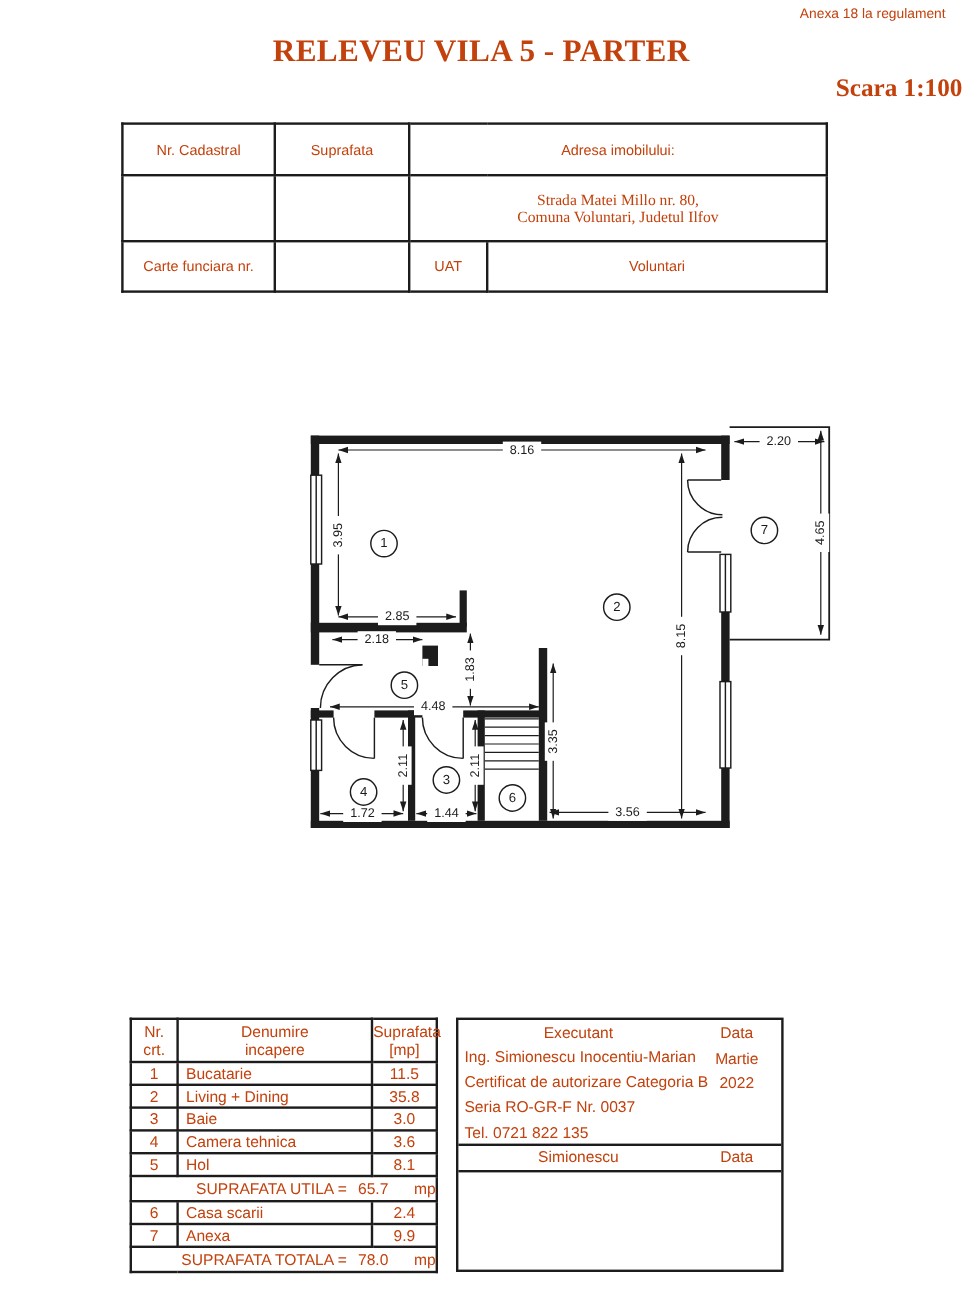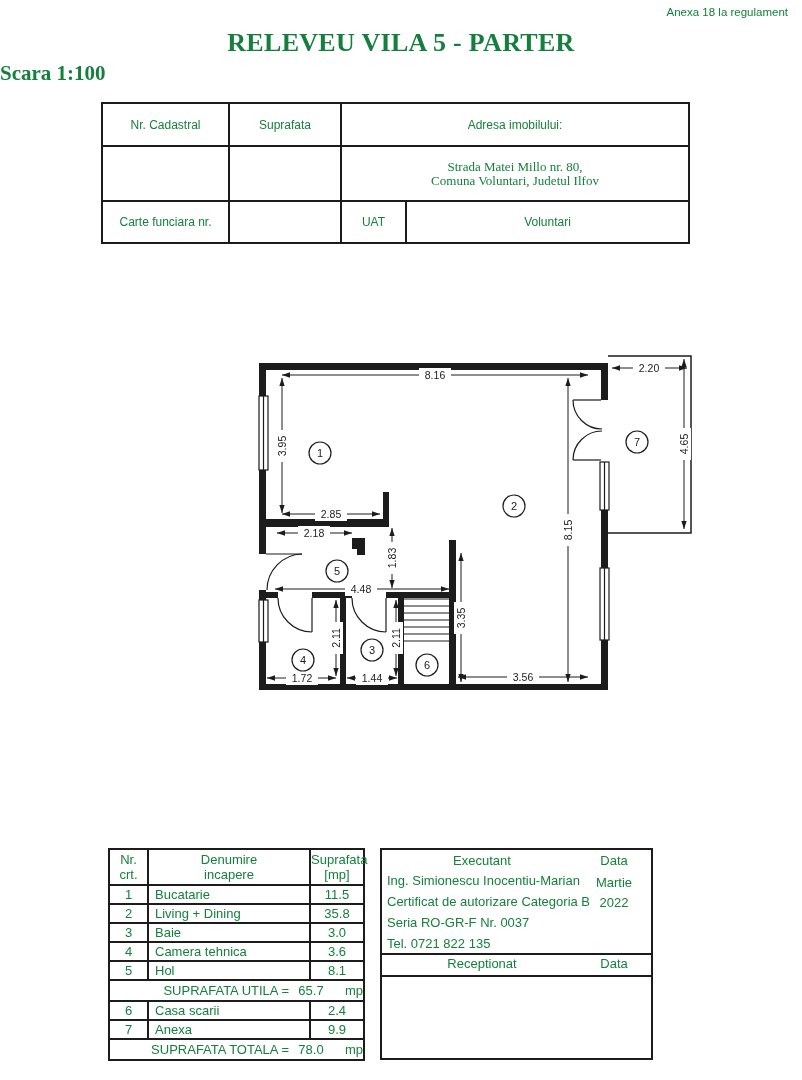--- a/index.html
+++ b/index.html
@@ -1,29 +1,29 @@
 <!DOCTYPE html>
 <html><head>
 <meta charset="utf-8">
 <style>
   html,body { margin:0; padding:0; background:#e8e8e8; }
   .page {
     position:relative; width:802px; height:1080px; margin:0 auto;
-    background:#ffffff; color:#15803d;
+    background:#ffffff; color:#c2410c;
     font-family:"Liberation Sans", sans-serif; overflow:hidden;
   }
   .annex { position:absolute; top:6px; right:14px; font-size:11.5px; }
   .title {
     position:absolute; top:28px; left:0; width:100%; margin:0;
     text-align:center; font-family:"Liberation Serif", serif;
     font-size:26px; font-weight:600; letter-spacing:0.3px;
   }
   .subtitle {
     position:absolute; top:61px; left:0; width:100%; margin:0;
-    text-align:left; font-family:"Liberation Serif", serif;
+    text-align:right; font-family:"Liberation Serif", serif;
     font-size:21px; font-weight:600;
   }
   
   .prop-table {
     position:absolute; left:101px; top:102px; width:587px;
     border-collapse:collapse; table-layout:fixed; font-size:12px;
   }
   .prop-table td { border:2px solid #1c1c1c; text-align:center; vertical-align:middle; padding:12px; }
   .prop-table tr.r1 td { height:17px; }
   .prop-table tr.r2 td { height:29px; }
@@ -358,18 +358,18 @@
   <div class="exec">
     <div class="abs" style="top:3px; left:0; width:200px; text-align:center;">Executant</div>
     <div class="abs" style="top:3px; left:200px; width:64px; text-align:center;">Data</div>
     <div class="abs" style="top:23px; left:5px;">Ing. Simionescu Inocentiu-Marian</div>
     <div class="abs" style="top:25px; left:200px; width:64px; text-align:center;">Martie</div>
     <div class="abs" style="top:44px; left:5px;">Certificat de autorizare Categoria B</div>
     <div class="abs" style="top:45px; left:200px; width:64px; text-align:center;">2022</div>
     <div class="abs" style="top:65px; left:5px;">Seria RO-GR-F Nr. 0037</div>
     <div class="abs" style="top:86px; left:5px;">Tel. 0721 822 135</div>
     <div class="exec-recv">
-      <div class="abs" style="top:1px; left:0; width:200px; text-align:center;">Receptionat</div>
+      <div class="abs" style="top:1px; left:0; width:200px; text-align:center;">Simionescu</div>
       <div class="abs" style="top:1px; left:200px; width:64px; text-align:center;">Data</div>
     </div>
   </div>
 
 </div>
 
 </body></html>

